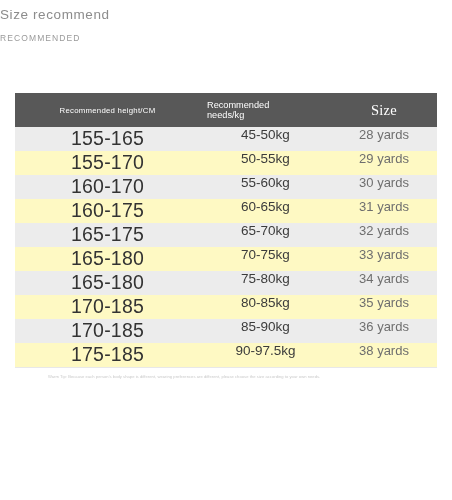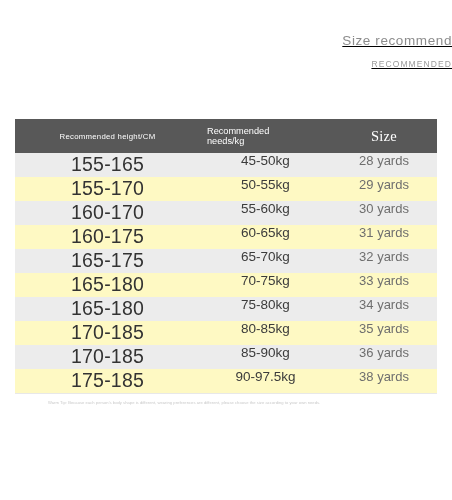--- a/index.html
+++ b/index.html
@@ -15,23 +15,22 @@
   }
   .page {
     position: relative;
     width: 452px;
     height: 500px;
     box-sizing: border-box;
   }
 
   
   .heading {
-    padding-top: 32px;
-    text-align: right;
-    text-decoration: underline;
+    padding-top: 6px;
+    text-align: left;
   }
   .title {
     font-size: 13.5px;
     color: #8c8c8c;
     letter-spacing: 0.6px;
     line-height: 18px;
     font-weight: 400;
   }
   .subtitle {
     font-size: 8.5px;

